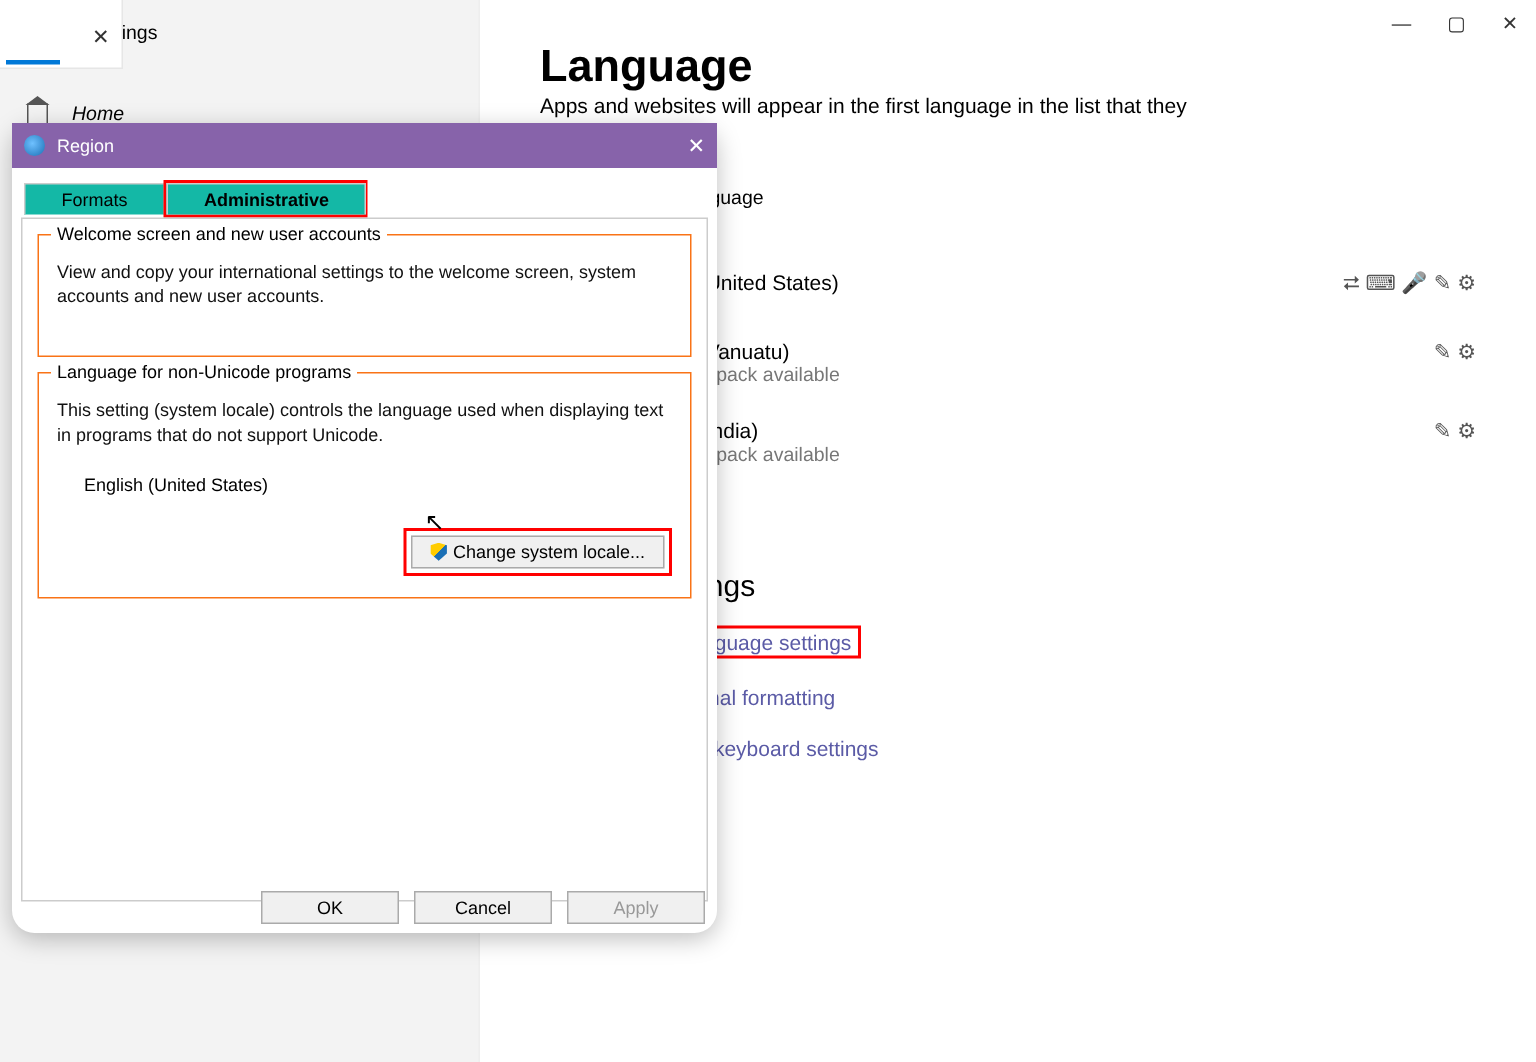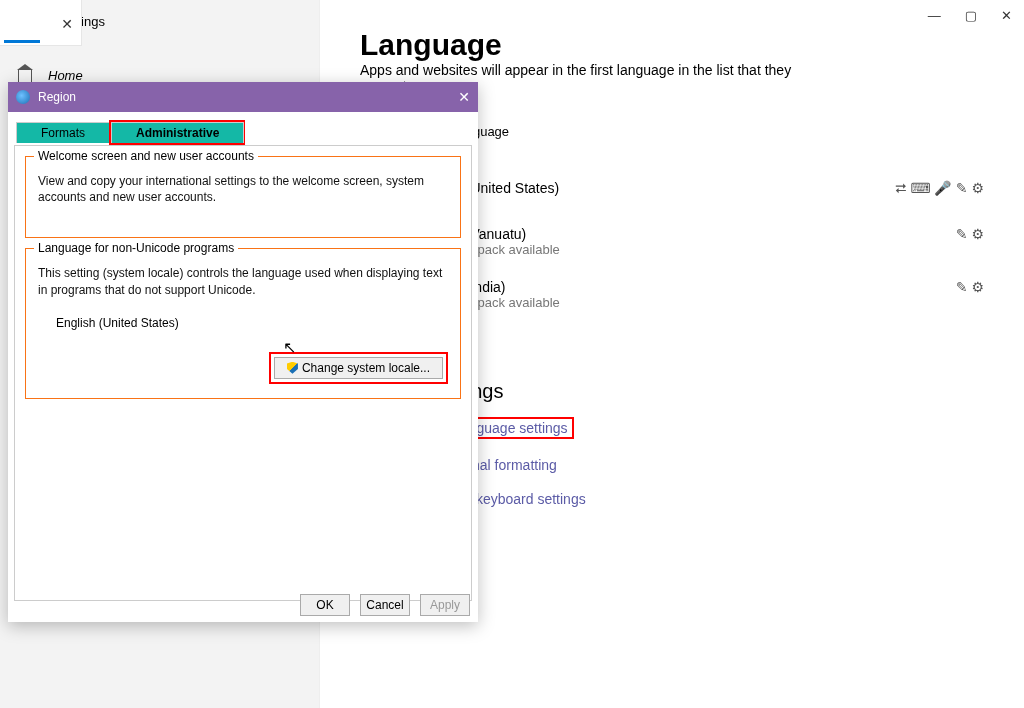--- a/index.html
+++ b/index.html
@@ -28,39 +28,39 @@
 .section-title { font-size: 20px; font-weight: 400; margin-top: 70px; margin-bottom: 14px; }
 .related-link { font-size: 14px; color: #5b5ba6; margin-bottom: 18px; display: block; }
 .highlight-red { border: 2px solid red; padding: 1px 4px; display: inline-block; }
 
 
 .tab-frag { position: absolute; top: 0; left: 0; width: 82px; height: 46px; border: 1px solid #e6e6e6; border-left: none; border-top: none; background: #fff; }
 .tab-frag .blue-line { height: 3px; width: 36px; background: #0078d7; margin-left: 4px; margin-top: 40px; }
 .tab-frag .x { position: absolute; right: 8px; top: 16px; font-size: 14px; color: #333; }
 
 
-.region { position: absolute; left: 8px; top: 82px; width: 470px; height: 540px; background: #fff; box-shadow: 0 4px 16px rgba(0,0,0,.25); font-size: 12px; }
+.region { position: absolute; left: 8px; top: 82px; width: 470px; height: 540px; background: #fff; box-shadow: 0 4px 16px rgba(0,0,0,.25); font-size: 12px; border-radius: 15px; }
 .region-titlebar { background: #8763aa; color: #fff; height: 30px; display: flex; align-items: center; padding: 0 8px; justify-content: space-between; }
 .region-titlebar .left { display: flex; align-items: center; gap: 8px; }
 .region-close { font-size: 14px; }
 .region-body { padding: 6px; }
 .tabs { padding: 2px 0 0 2px; }
 .tab { display: inline-block; padding: 3px 24px; border: 1px solid #ccc; border-bottom: none; background: #14b8a6; font-size: 12px; margin-right: -1px; }
 .tab.active { position: relative; z-index: 2; }
 .tab-admin-box { display: inline-block; border: 2px solid red; padding: 0; font-weight: bold; }
 .tab-panel { border: 1px solid #ccc; height: 456px; position: relative; }
 .groupbox { border: 1px solid #f97316; margin: 10px; padding: 10px 12px 14px 12px; position: relative; }
 .groupbox .legend { position: absolute; top: -8px; left: 8px; background: #fff; padding: 0 4px; font-size: 12px; }
 .group-desc { font-size: 12px; color: #111; margin-top: 6px; margin-bottom: 18px; line-height: 1.35; }
 .btn { border: 1px solid #aaa; background: #f0f0f0; padding: 3px 12px; font-size: 12px; display: inline-flex; align-items: center; gap: 4px; cursor: pointer; }
 .btn.primary-outline { border: 1px solid #0078d7; box-shadow: inset 0 0 0 1px #0078d7; }
 .btn-row-right { text-align: right; }
 .change-locale-wrap { display: inline-block; border: 2px solid red; padding: 3px; }
 .region-footer { position: absolute; bottom: 6px; right: 8px; display: flex; gap: 10px; }
-.region-footer .btn { width: 50px; justify-content: center; padding: 3px 16px; }
+.region-footer .btn { width: 92px; justify-content: center; padding: 3px 16px; }
 .region-footer .btn.disabled { color: #999; }
 .cursor { position: absolute; left: 268px; top: 192px; font-size: 16px; color: #000; pointer-events: none; }
 .globe-ico { width: 14px; height: 14px; background: radial-gradient(circle at 40% 40%, #6fc1ff, #1a6fb5); border-radius: 50%; display: inline-block; }
 .shield-ico { width:11px; height:12px; display:inline-block; background: linear-gradient(135deg,#ffcc00 50%,#1a6fb5 50%); clip-path: polygon(50% 0,100% 15%,100% 60%,50% 100%,0 60%,0 15%); }
 .home-ico { width:14px;height:14px;display:inline-block;border:1px solid #555; position:relative;}
 .home-ico::before{content:"";position:absolute;top:-6px;left:-2px;border-left:8px solid transparent;border-right:8px solid transparent;border-bottom:6px solid #555;}
 </style>
 </head>
 <body>
 

